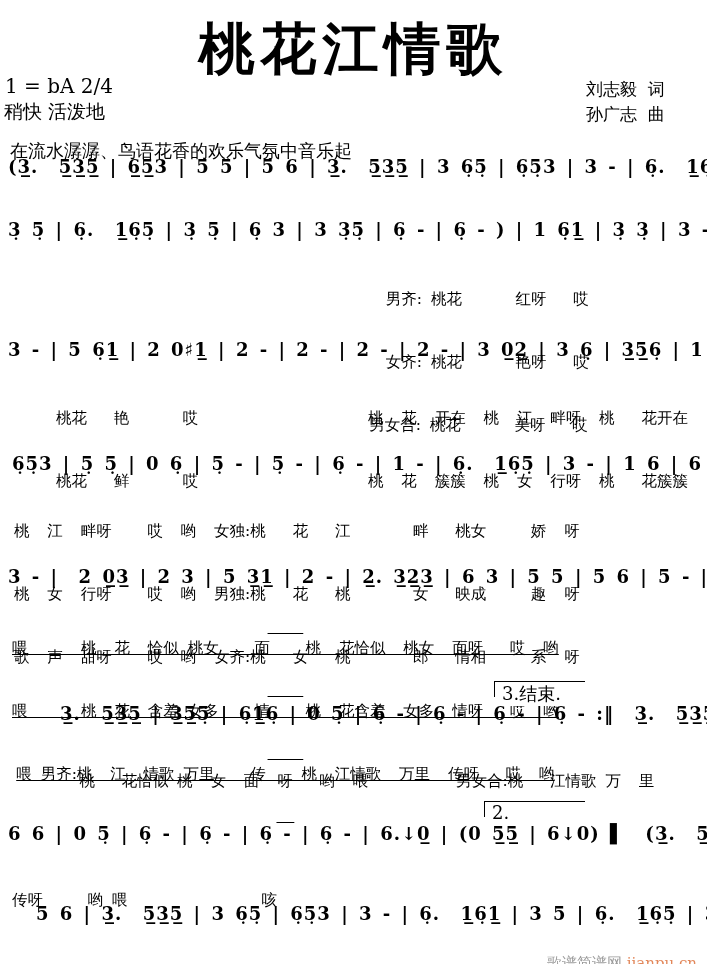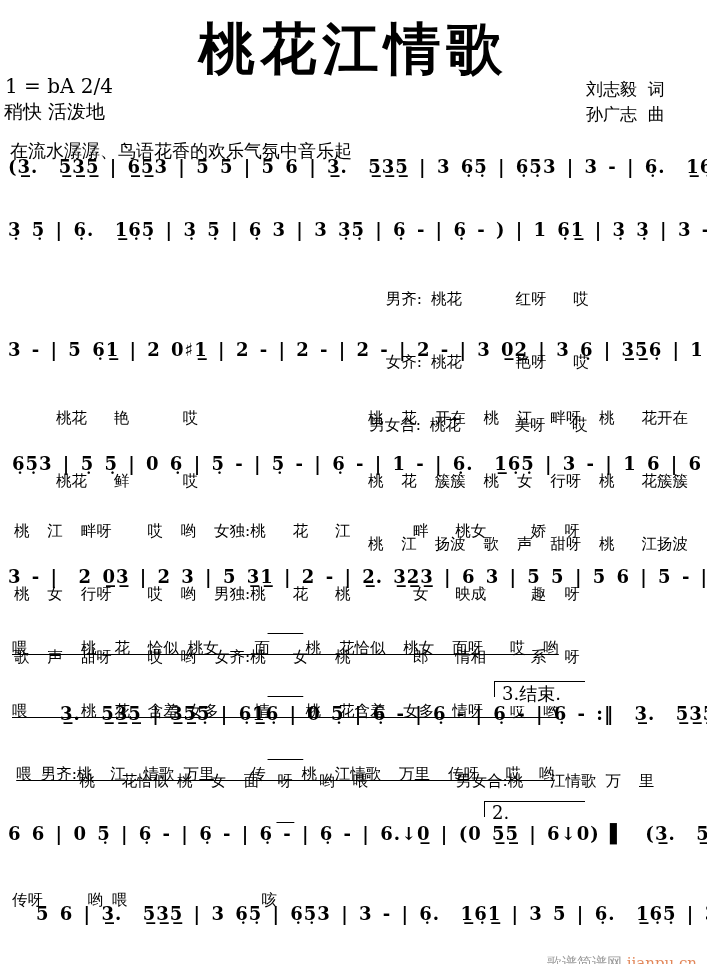--- a/index.html
+++ b/index.html
@@ -65,21 +65,20 @@
 
   <div class="music" style="left:8px;top:337px;">3 - | 5 6̣1̲ | 2 0♯1̲ | 2 - | 2 - | 2 - | 2 - | 3 0̲2̲ | 3 6̣ | 3̲5̲6̣ | 1 1 | 6̣.  1̲6̣1̲ |</div>
 
   <div class="lyrics" style="left:56px;top:366px;">
     <div>桃花   艳      哎</div>
     <div>桃花   鲜      哎</div>
   </div>
   <div class="lyrics" style="left:368px;top:366px;">
     <div>桃  花  开在  桃  江  畔呀  桃   花开在</div>
     <div>桃  花  簇簇  桃  女  行呀  桃   花簇簇</div>
-    <div>桃  江  扬波  歌  声  甜呀  桃   江扬波</div>
   </div>
 
   <div class="music" style="left:12px;top:451px;">6̣5̣3 | 5̣ 5̣ | 0 6̣ | 5̣ - | 5̣ - | 6̣ - | 1 - | 6̣.  1̲6̣5̣ | 3 - | 1 6 | 6 5 | 5̲3̲3̲2̲ |</div>
 
   <div class="lyrics" style="left:14px;top:479px;">
     <div>桃  江  畔呀    哎  哟  女独:桃   花   江       畔   桃女     娇  呀</div>
     <div>桃  女  行呀    哎  哟  男独:桃   花   桃       女   映成     趣  呀</div>
     <div>歌  声  甜呀    哎  哟  女齐:桃   女   桃       郎   情相     系  呀</div>
   </div>
 

